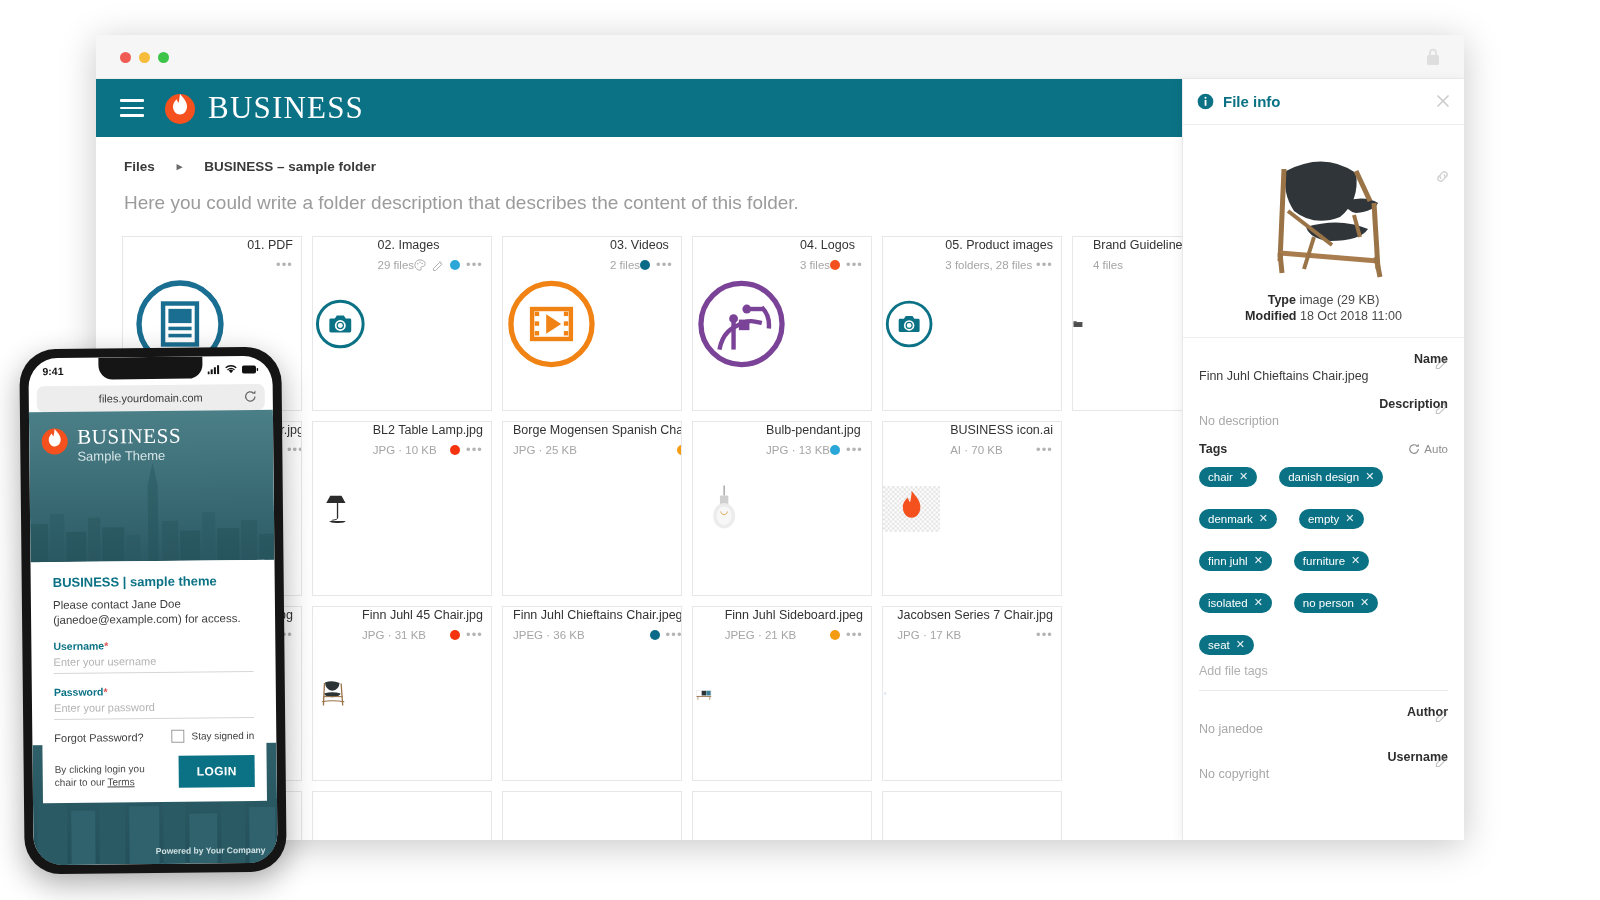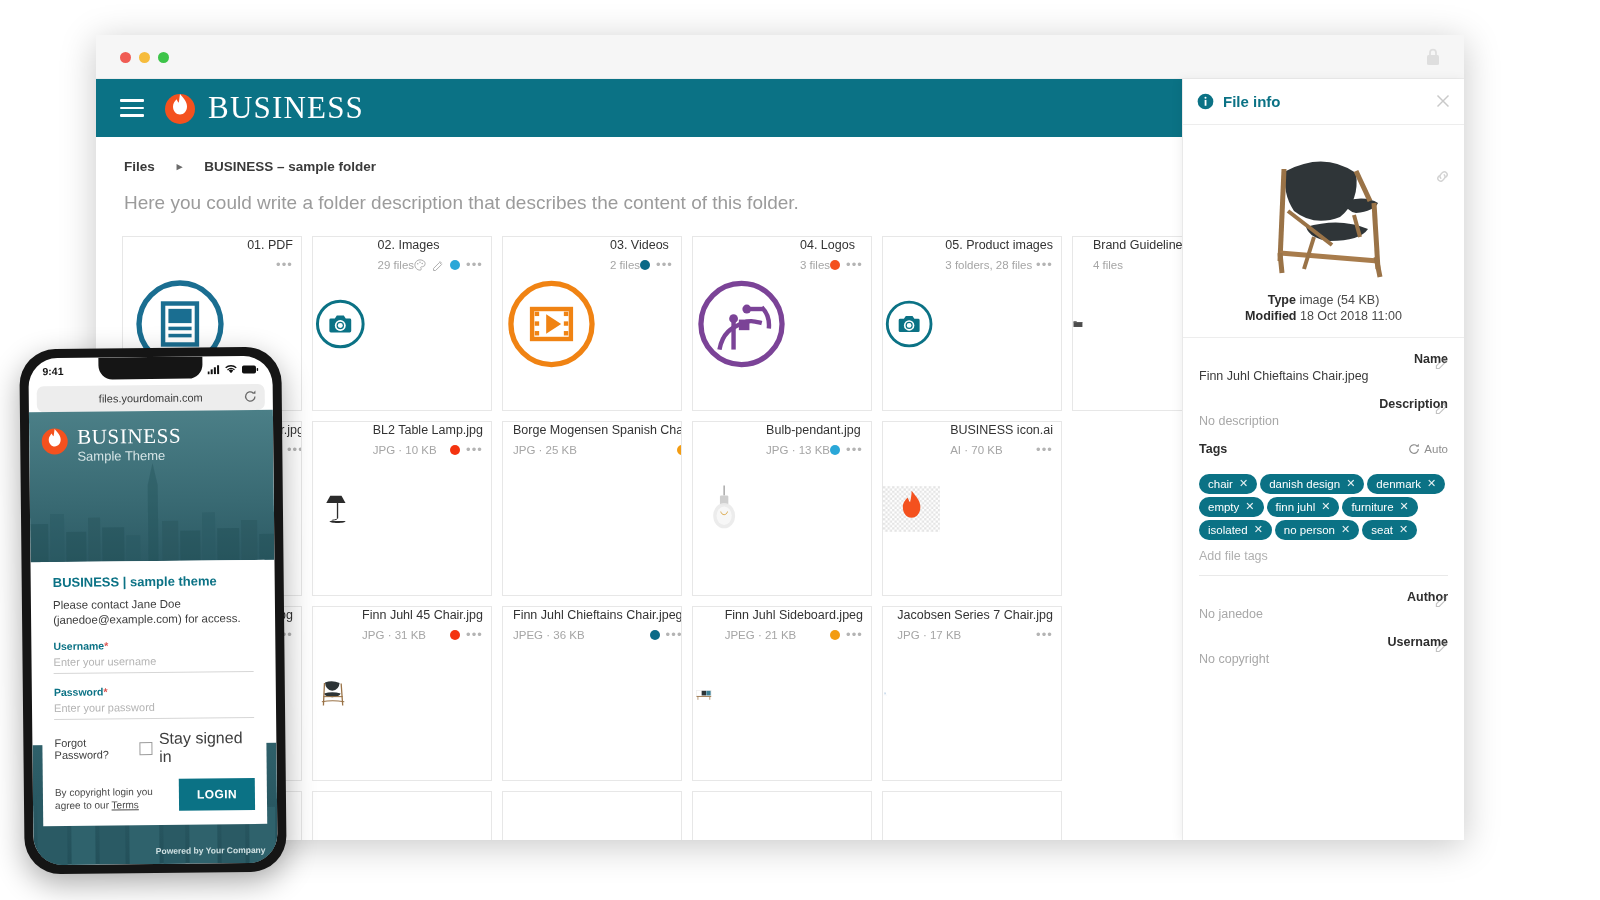--- a/index.html
+++ b/index.html
@@ -141,21 +141,21 @@
 
   #panel-fields { padding: 14px 16px 0 16px; overflow: hidden; }
   .field { position: relative; margin-bottom: 14px; }
   .field-label { font-size: 12.5px; font-weight: bold; color: #2e2e2e; text-align: right; }
   .field-value { font-size: 12.5px; color: #3a3a3a; margin-top: 3px; }
   .field-value.muted { color: #a8a8a8; }
   .pencil { position: absolute; right: 0; top: 4px; width: 13px; height: 13px; opacity: .45; cursor: pointer; }
 
   #tags-head { display: flex; align-items: center; justify-content: space-between; }
   #tags-auto { display: flex; align-items: center; gap: 4px; color: #8e8e8e; font-size: 11.5px; cursor: pointer; }
-  #tag-list { display: flex; flex-wrap: wrap; gap: 3px; margin-top: 18px; }
+  #tag-list { display: flex; flex-wrap: wrap; gap: 22px; margin-top: 11px; }
   .tag {
     background: #0b7285; color: #fff; font-size: 11.5px;
     border-radius: 11px; padding: 3px 9px 4px 9px;
     display: flex; align-items: center; gap: 6px; cursor: pointer;
   }
   .tag .x { font-size: 11px; opacity: .9; }
   #add-tags { font-size: 12.5px; color: #b0b0b0; margin-top: 9px; cursor: text; }
   .divider { height: 1px; background: #e9e9e9; margin: 12px 0 14px 0; }
 
   
@@ -211,21 +211,21 @@
   .ph-flabel { color: #0b7285; font-size: 10.5px; font-weight: bold; margin-top: 12px; }
   .ph-flabel .req { color: #d9534f; }
   .ph-finput {
     border-bottom: 1px solid #d6d6d6; font-size: 11px; color: #b4b4b4;
     padding: 4px 0 5px 0;
   }
   #phone-row-forgot {
     display: flex; align-items: center; justify-content: space-between; margin-top: 11px;
   }
   #phone-forgot { font-size: 11px; color: #3d3d3d; cursor: pointer; }
-  #phone-stay { display: flex; align-items: center; gap: 7px; font-size: 16px; color: #3d3d3d; }
+  #phone-stay { display: flex; align-items: center; gap: 7px; font-size: 10px; color: #3d3d3d; }
   #phone-stay .box { width: 13px; height: 13px; border: 1.5px solid #9b9b9b; }
   #phone-row-login { display: flex; align-items: flex-end; justify-content: space-between; margin-top: 13px; }
   #phone-terms { font-size: 10px; color: #4a4a4a; line-height: 13px; max-width: 110px; }
   #phone-terms u { cursor: pointer; }
   #phone-login-btn {
     background: #0b7285; color: #fff; font-size: 12px; font-weight: bold;
     padding: 9px 18px; cursor: pointer; letter-spacing: .4px;
   }
   #phone-footer-area {
     position: absolute; left: 0; right: 0; bottom: 0; height: 120px;
@@ -703,21 +703,21 @@
         <path d="M130 62 L134 128" stroke="#9a7347" stroke-width="5" fill="none"></path>
         <path d="M36 112 L134 120" stroke="#a87c4c" stroke-width="5" fill="none"></path>
         <path d="M44 70 L88 104" stroke="#9a7347" stroke-width="4" fill="none"></path>
         <path d="M60 128 L70 96" stroke="#9a7347" stroke-width="4" fill="none"></path>
         <path d="M110 74 L116 96" stroke="#9a7347" stroke-width="4" fill="none"></path>
         <path d="M36 112 L38 132 M132 116 L136 136" stroke="#9a7347" stroke-width="5" fill="none"></path>
       </svg>
 
       <div class="preview-line">
         <b>Type</b>
-        <span>image (54 KB)</span>
+        <span>image (29 KB)</span>
       </div>
       <div class="preview-line">
         <b>Modified</b>
         <span>18 Oct 2018 11:00</span>
       </div>
     </div>
 
     <div id="panel-fields">
       <div class="field">
         <div class="field-label">Name</div>
@@ -905,19 +905,19 @@
       <div id="phone-row-forgot">
         <span id="phone-forgot">Forgot Password?</span>
         <span id="phone-stay">
           <span class="box"></span>
           <span>Stay signed in</span>
         </span>
       </div>
 
       <div id="phone-row-login">
         <div id="phone-terms">
-          <span>By copyright login you agree to our </span><u>Terms</u>
+          <span>By clicking login you chair to our </span><u>Terms</u>
         </div>
         <div id="phone-login-btn">LOGIN</div>
       </div>
     </div>
   </div>
 </div>
 
 </body></html>

